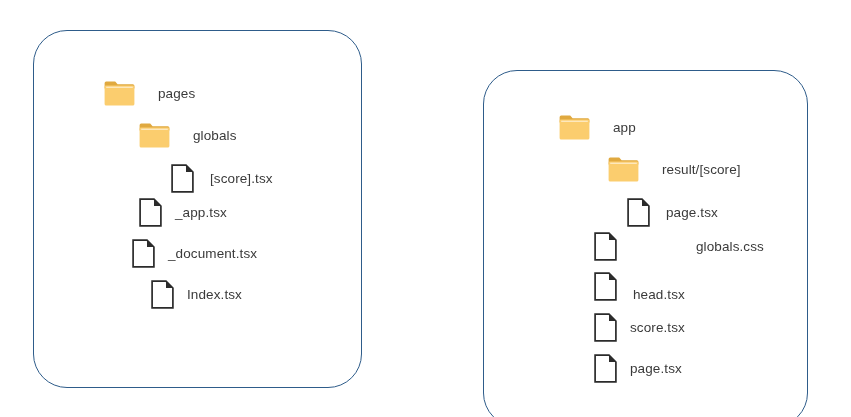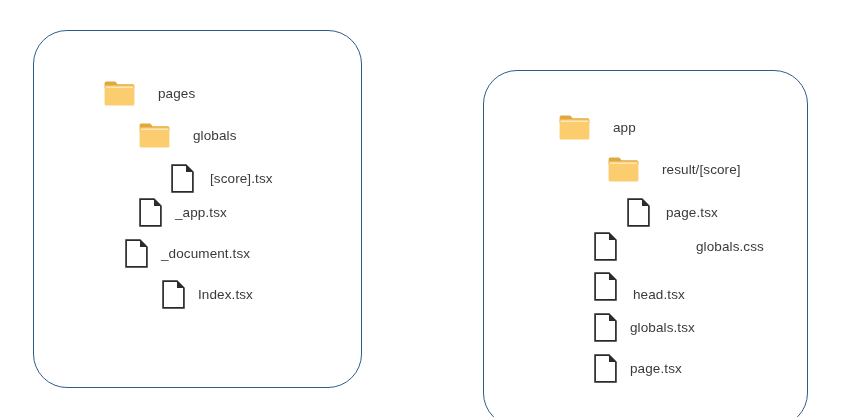--- a/index.html
+++ b/index.html
@@ -114,32 +114,32 @@
         <span class="icon icon-file">
           <svg viewBox="0 0 23 29" width="23" height="29" xmlns="http://www.w3.org/2000/svg">
             <path d="M1.1 1.1 H15.0 L21.9 8.0 V27.9 H1.1 Z" fill="#FFFFFF" stroke="#2B2B2B" stroke-width="1.7" stroke-linejoin="miter"></path>
             <path d="M15.0 1.1 L21.9 8.0 H15.0 Z" fill="#2B2B2B"></path>
           </svg>
         </span>
         <span class="gap-file"></span>
         <span class="row-label">_app.tsx</span>
       </div>
 
-      <div class="row" style="left:91px; top:208px;">
+      <div class="row" style="left:98px; top:208px;">
         <span class="icon icon-file">
           <svg viewBox="0 0 23 29" width="23" height="29" xmlns="http://www.w3.org/2000/svg">
             <path d="M1.1 1.1 H15.0 L21.9 8.0 V27.9 H1.1 Z" fill="#FFFFFF" stroke="#2B2B2B" stroke-width="1.7" stroke-linejoin="miter"></path>
             <path d="M15.0 1.1 L21.9 8.0 H15.0 Z" fill="#2B2B2B"></path>
           </svg>
         </span>
         <span class="gap-file"></span>
         <span class="row-label">_document.tsx</span>
       </div>
 
-      <div class="row" style="left:116px; top:249px;padding-left:12px;">
+      <div class="row" style="left:105px; top:249px;padding-left:12px;">
         <span class="icon icon-file">
           <svg viewBox="0 0 23 29" width="23" height="29" xmlns="http://www.w3.org/2000/svg">
             <path d="M1.1 1.1 H15.0 L21.9 8.0 V27.9 H1.1 Z" fill="#FFFFFF" stroke="#2B2B2B" stroke-width="1.7" stroke-linejoin="miter"></path>
             <path d="M15.0 1.1 L21.9 8.0 H15.0 Z" fill="#2B2B2B"></path>
           </svg>
         </span>
         <span class="gap-file"></span>
         <span class="row-label">Index.tsx</span>
       </div>
 
@@ -208,21 +208,21 @@
       </div>
 
       <div class="row" style="left:110px; top:242px;">
         <span class="icon icon-file">
           <svg viewBox="0 0 23 29" width="23" height="29" xmlns="http://www.w3.org/2000/svg">
             <path d="M1.1 1.1 H15.0 L21.9 8.0 V27.9 H1.1 Z" fill="#FFFFFF" stroke="#2B2B2B" stroke-width="1.7" stroke-linejoin="miter"></path>
             <path d="M15.0 1.1 L21.9 8.0 H15.0 Z" fill="#2B2B2B"></path>
           </svg>
         </span>
         <span class="gap-file"></span>
-        <span class="row-label">globals.tsx</span>
+        <span class="row-label">score.tsx</span>
       </div>
 
       <div class="row" style="left:110px; top:283px;">
         <span class="icon icon-file">
           <svg viewBox="0 0 23 29" width="23" height="29" xmlns="http://www.w3.org/2000/svg">
             <path d="M1.1 1.1 H15.0 L21.9 8.0 V27.9 H1.1 Z" fill="#FFFFFF" stroke="#2B2B2B" stroke-width="1.7" stroke-linejoin="miter"></path>
             <path d="M15.0 1.1 L21.9 8.0 H15.0 Z" fill="#2B2B2B"></path>
           </svg>
         </span>
         <span class="gap-file"></span>

